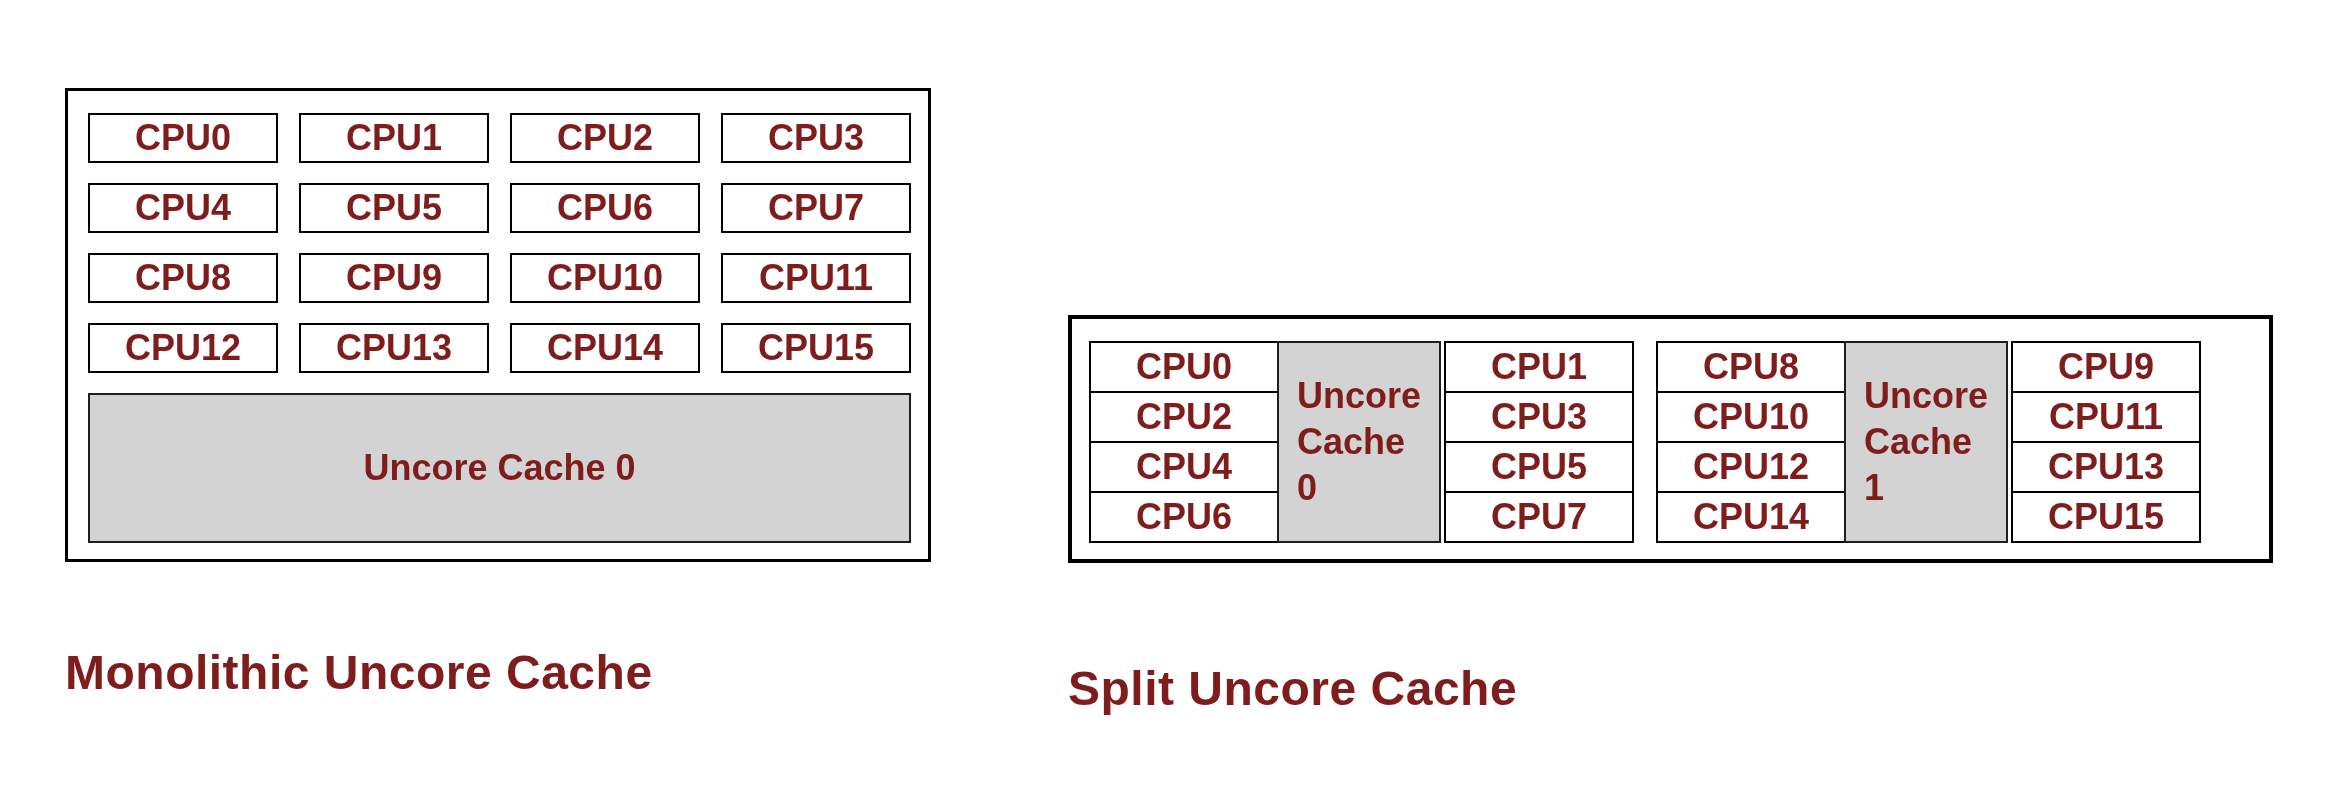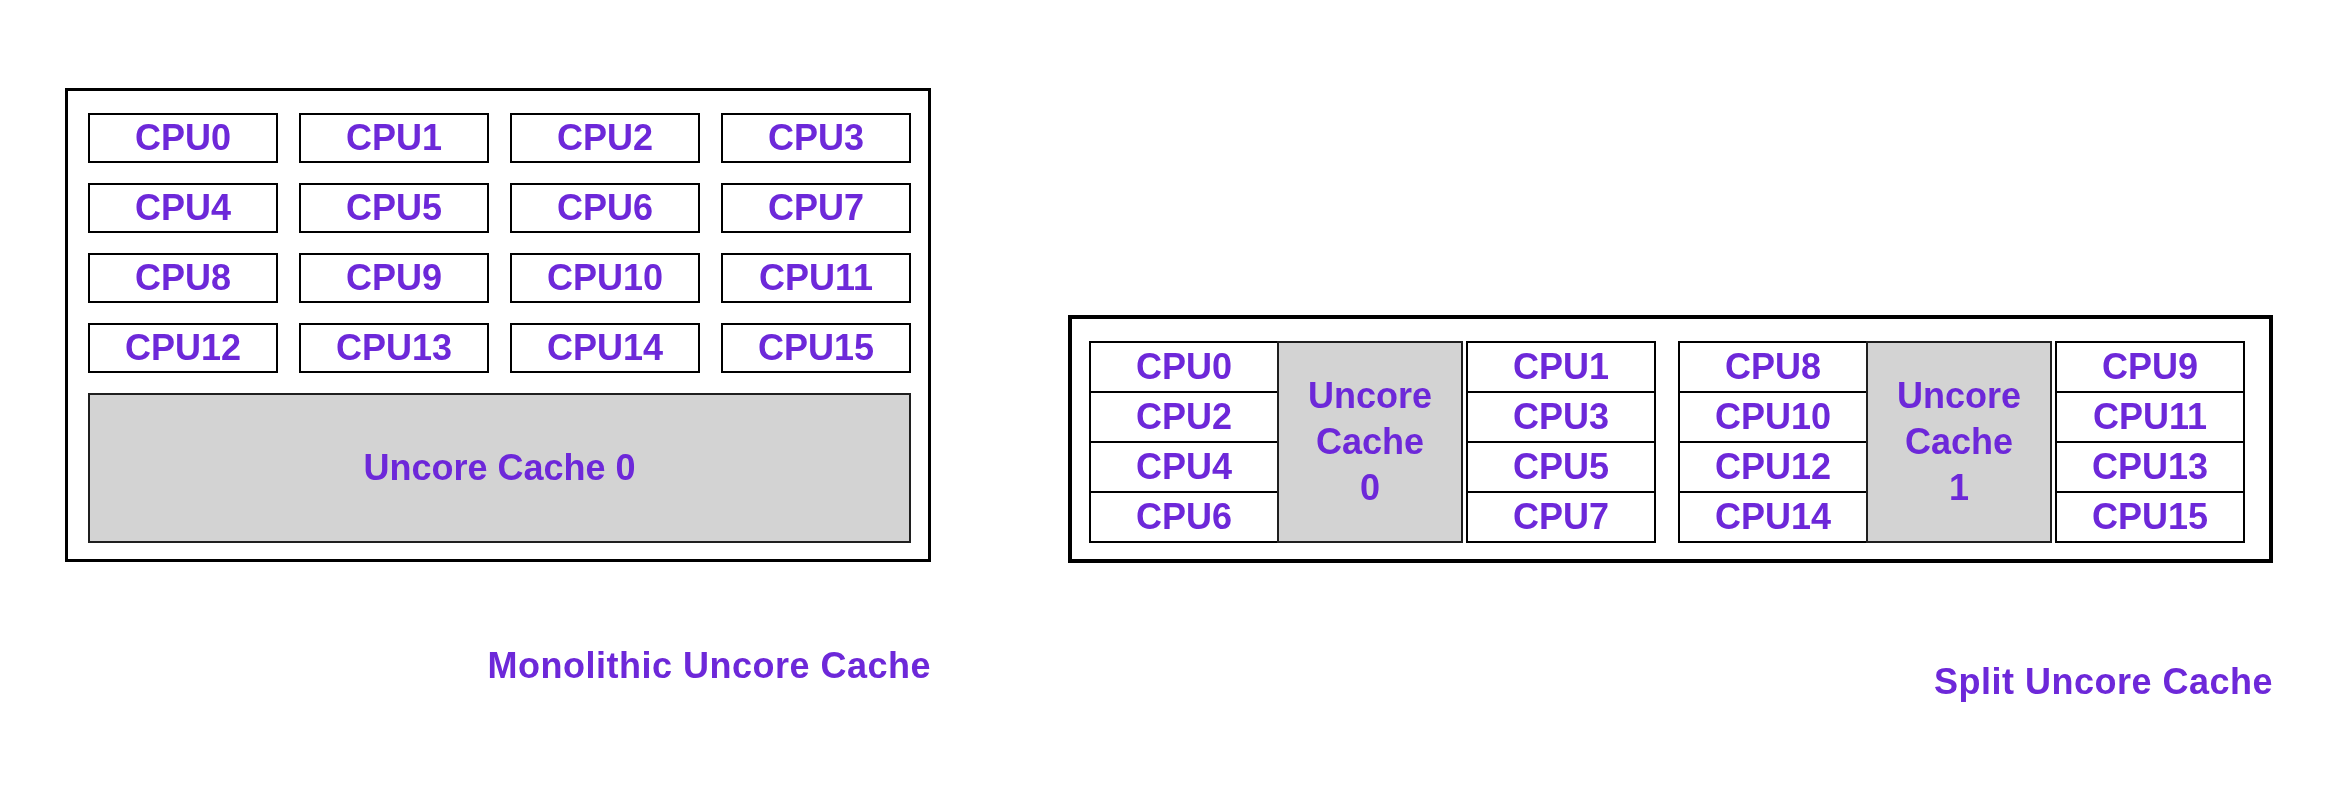--- a/index.html
+++ b/index.html
@@ -3,21 +3,21 @@
 <meta charset="utf-8">
 <style>
   html, body { margin: 0; padding: 0; background: #ffffff; }
   .canvas {
     position: relative;
     width: 2348px;
     height: 802px;
     background: #ffffff;
     font-family: "Liberation Sans", sans-serif;
     font-weight: 700;
-    color: #6d28d9;
+    color: #7f1d1d;
     overflow: hidden;
     text-decoration: underline;
   }
 
   
   .outer-box {
     position: absolute;
     background: #ffffff;
     border: 3px solid #000000;
     box-sizing: border-box;
@@ -67,38 +67,38 @@
     width: 190px; height: 52px;
     border: 2px solid #000000;
     box-sizing: border-box;
     background: #ffffff;
     display: flex; align-items: center; justify-content: center;
     font-size: 36px;
     line-height: 1;
   }
   .cpu-cell + .cpu-cell { margin-top: -2px; }
   .uncore-cell {
-    width: 186px; height: 202px;
+    width: 164px; height: 202px;
     margin-left: -2px;
     background: #d3d3d3;
     border: 2px solid #1f1f1f;
     box-sizing: border-box;
     display: flex; align-items: center; justify-content: center;
-    text-align: center;
+    text-align: left;
     font-size: 36px;
     line-height: 1.28;
     white-space: pre-line;
   }
   .col-right { margin-left: 3px; }
 
   
   .diagram-title {
     position: absolute;
-    text-align: right;
-    font-size: 36px;
+    text-align: left;
+    font-size: 48px;
     line-height: 1.2;
     letter-spacing: 0.5px;
   }
   #mono-title  { left: 65px;   top: 644px; width: 866px; }
   #split-title { left: 1068px; top: 660px; width: 1205px; }
 </style>
 </head>
 <body>
 
 <div class="canvas">

